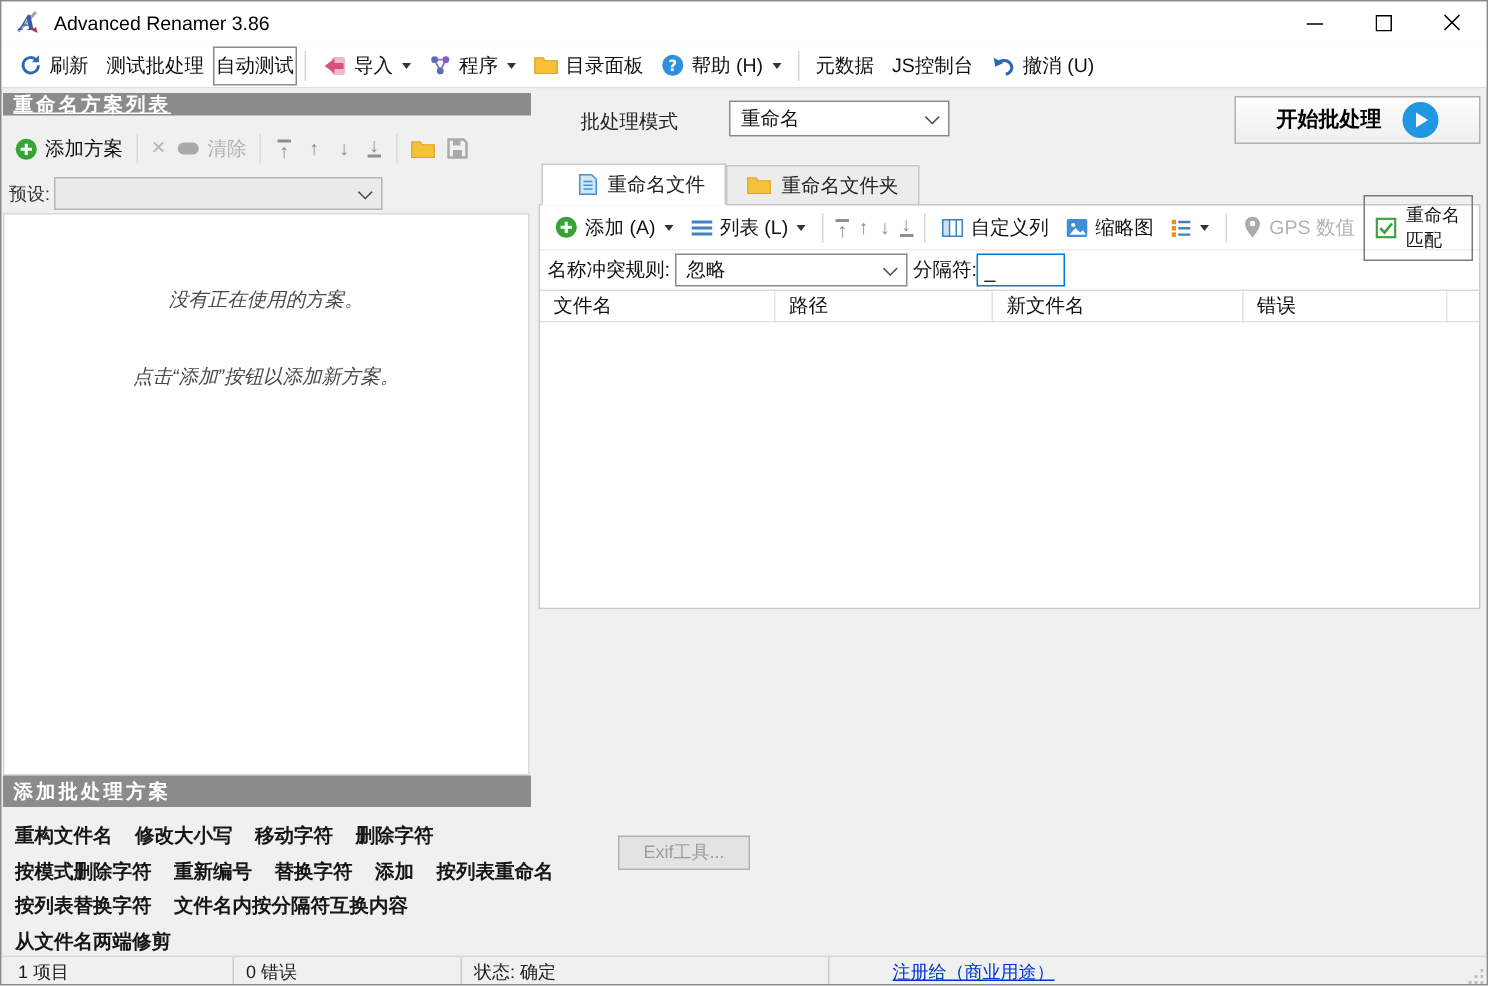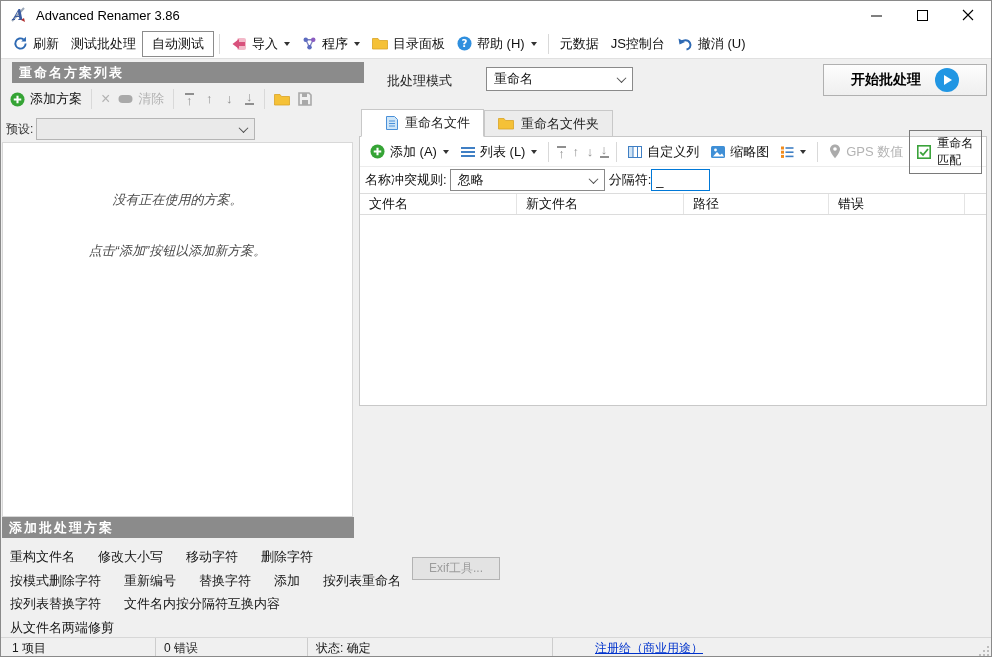--- a/index.html
+++ b/index.html
@@ -13,43 +13,43 @@
   
   .titlebar{left:0;top:0;width:100%;height:28px;background:#fff;display:flex;align-items:center;}
   .app-icon{width:18px;height:18px;margin:0 8px 0 9px;flex:0 0 auto;}
   .title-text{font-size:13px;color:#000;}
   .win-controls{margin-left:auto;display:flex;height:100%;}
   .win-btn{width:46px;height:100%;display:flex;align-items:center;justify-content:center;}
   
   .main-toolbar{left:0;top:28px;width:100%;height:30px;background:#fff;border-bottom:1px solid #e0e0e0;
     display:flex;align-items:center;padding:0 6px;}
   .tb-item{display:inline-flex;align-items:center;gap:5px;font-size:13px;color:#111;padding:3px 6px;white-space:nowrap;}
-  .tb-toggle{border:1px solid #8c8c8c;background:#fff;padding:3px 9px;}
+  .tb-toggle{border:1px solid #8c8c8c;background:#fff;padding:3px 1px;}
   .vsep{width:1px;height:20px;background:#d9d9d9;margin:0 5px;flex:0 0 auto;}
   .caret{width:0;height:0;border-left:3.5px solid transparent;border-right:3.5px solid transparent;border-top:4px solid #333;margin-left:1px;}
   .icon{display:inline-block;vertical-align:middle;flex:0 0 auto;}
   
   .gray-header{background:#8b8b8b;color:#fff;font-weight:bold;font-size:13px;display:flex;align-items:center;padding:0 7px;letter-spacing:2px;}
-  .scheme-header{left:11px;top:61px;width:352px;height:21px;}
+  .scheme-header{left:1px;top:61px;width:352px;height:15px;text-decoration:underline;}
   .scheme-toolbar{left:1px;top:84px;width:352px;height:28px;display:flex;align-items:center;padding:0 4px;}
   .st-item{display:inline-flex;align-items:center;gap:5px;font-size:13px;padding:2px 4px;}
   .disabled-text{color:#b3b3b3;}
   .arrow-btn{display:inline-flex;flex-direction:column;align-items:center;width:20px;color:#8f8f8f;font-size:13px;line-height:10px;}
   .arrow-btn .bar{width:9px;border-top:2px solid #8f8f8f;margin:1px 0;}
   .preset-row{left:1px;top:116px;width:352px;height:24px;display:flex;align-items:center;}
   .preset-label{font-size:12px;color:#333;margin-left:4px;}
   .select{display:flex;align-items:center;justify-content:space-between;background:#fff;border:1px solid #8a8a8a;font-size:13px;padding:0 7px;}
   .select .chev{width:7px;height:7px;border-right:1.5px solid #505050;border-bottom:1.5px solid #505050;transform:rotate(45deg) translate(-1px,-1px);}
   .select-disabled{background:#eaeaea;border-color:#b5b5b5;}
   .scheme-list{left:1px;top:141px;width:351px;height:375px;background:#fff;border:1px solid #d8d8d8;
     text-align:center;padding-top:48px;}
   .empty-msg{font-size:13px;font-style:italic;color:#4a4a4a;margin-bottom:33px;}
   .addbatch-header{left:1px;top:516px;width:352px;height:21px;}
   .methods{left:1px;top:540px;width:352px;padding:4px 8px;font-size:13px;}
-  .method-row{display:flex;gap:23px;line-height:23.5px;white-space:nowrap;}
+  .method-row{display:flex;gap:15px;line-height:23.5px;white-space:nowrap;font-weight:bold;}
   .method-link{color:#161616;}
   
   .mode-label{left:386px;top:71px;font-size:13px;color:#222;}
   .mode-select{left:485px;top:66px;width:147px;height:24px;}
   .start-btn{left:822px;top:63px;width:164px;height:32px;background:linear-gradient(#fdfdfd,#efefef);
     border:1px solid #b0b0b0;display:flex;align-items:center;justify-content:center;gap:14px;
     font-size:14px;font-weight:bold;color:#000;}
   .play-circle{width:24px;height:24px;border-radius:50%;background:#2196e3;display:flex;align-items:center;justify-content:center;}
   .play-tri{width:0;height:0;border-left:8px solid #fff;border-top:5.5px solid transparent;border-bottom:5.5px solid transparent;margin-left:2px;}
   
@@ -377,22 +377,22 @@
       <div class="select conflict-select">
         <span>忽略</span>
         <span class="chev"></span>
       </div>
       <span style="margin-left:4px;">分隔符:</span>
       <input class="sep-input" type="text" value="_" style="">
     </div>
 
     <div class="table-header">
       <div class="th" style="width:157px;">文件名</div>
+      <div class="th" style="width:145px;">路径</div>
       <div class="th" style="width:167px;">新文件名</div>
-      <div class="th" style="width:145px;">路径</div>
       <div class="th" style="width:136px;">错误</div>
       <div class="th" style="flex:1;border-right:none;"></div>
     </div>
 
     <div class="table-body"></div>
   </div>
 
   <div class="abs exif-btn">Exif工具...</div>
 
   <div class="abs statusbar">

